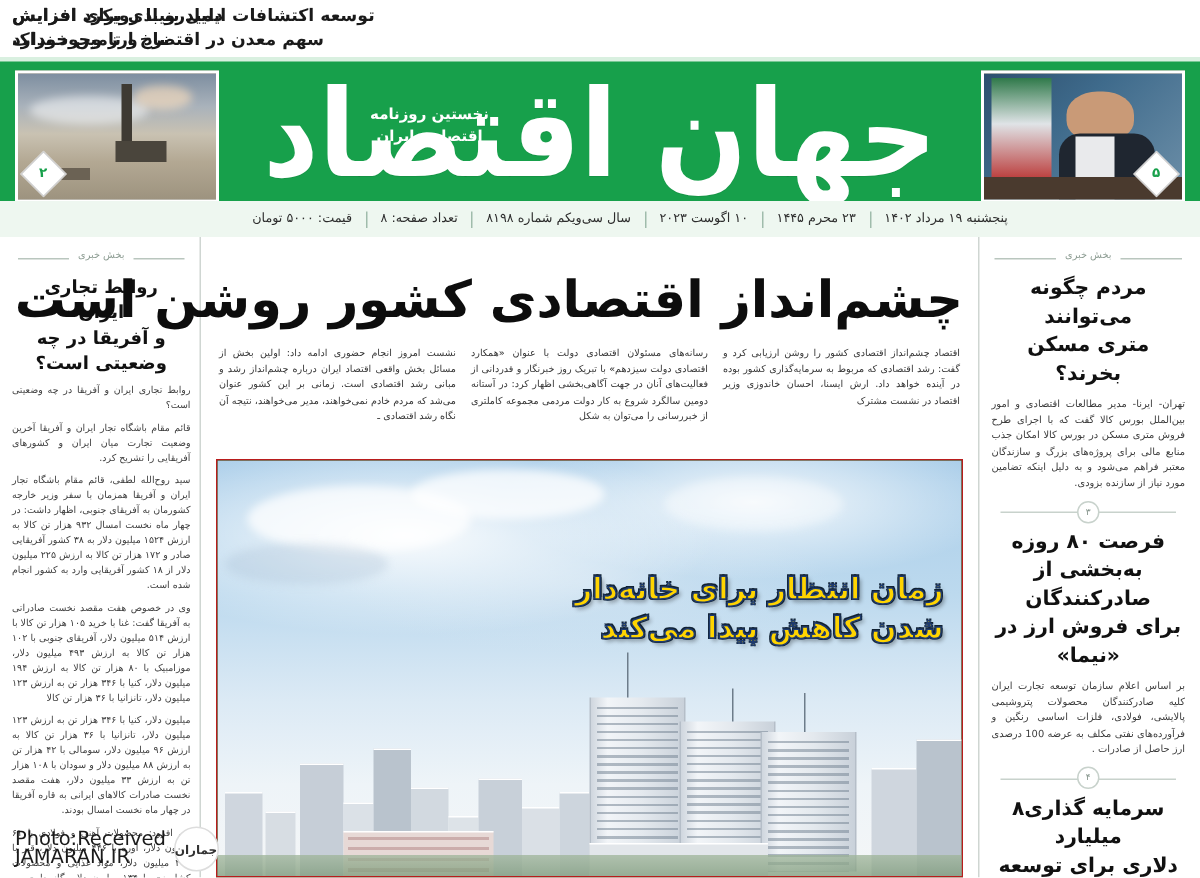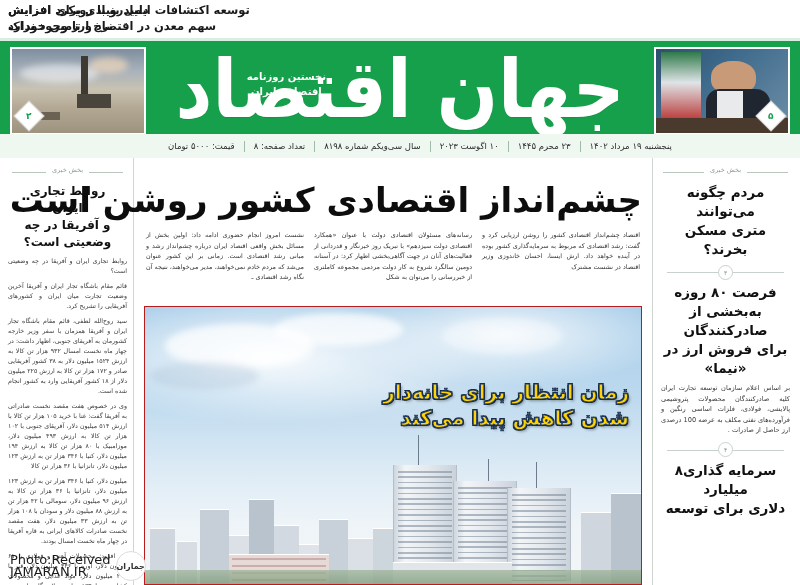--- a/index.html
+++ b/index.html
@@ -277,20 +277,21 @@
       <div class="sectag">
         <div class="rule"></div>
         <div class="lab">بخش خبری</div>
       </div>
 
       <div>
         <div class="sb-head">
           <div>مردم چگونه می‌توانند</div>
           <div>متری مسکن بخرند؟</div>
         </div>
+        <div class="sb-body">تهران- ایرنا- مدیر مطالعات اقتصادی و امور بین‌الملل بورس کالا گفت که با اجرای طرح فروش متری مسکن در بورس کالا امکان جذب منابع مالی برای پروژه‌های بزرگ و سازندگان معتبر فراهم می‌شود و به دلیل اینکه تضامین مورد نیاز از سازنده بزودی.</div>
       </div>
 
       <div class="divider">
         <div class="rule"></div>
         <div class="dot">۳</div>
       </div>
 
       <div>
         <div class="sb-head">
           <div>فرصت ۸۰ روزه</div>

